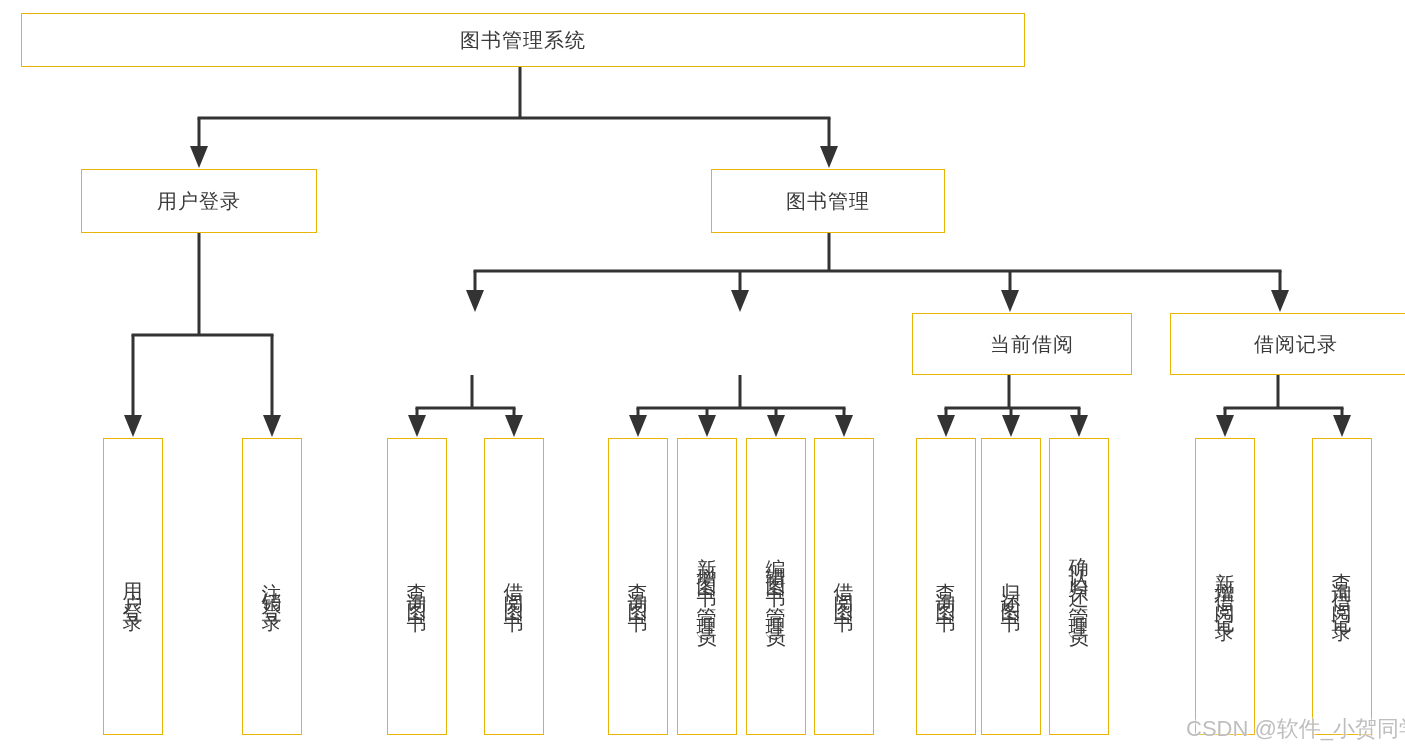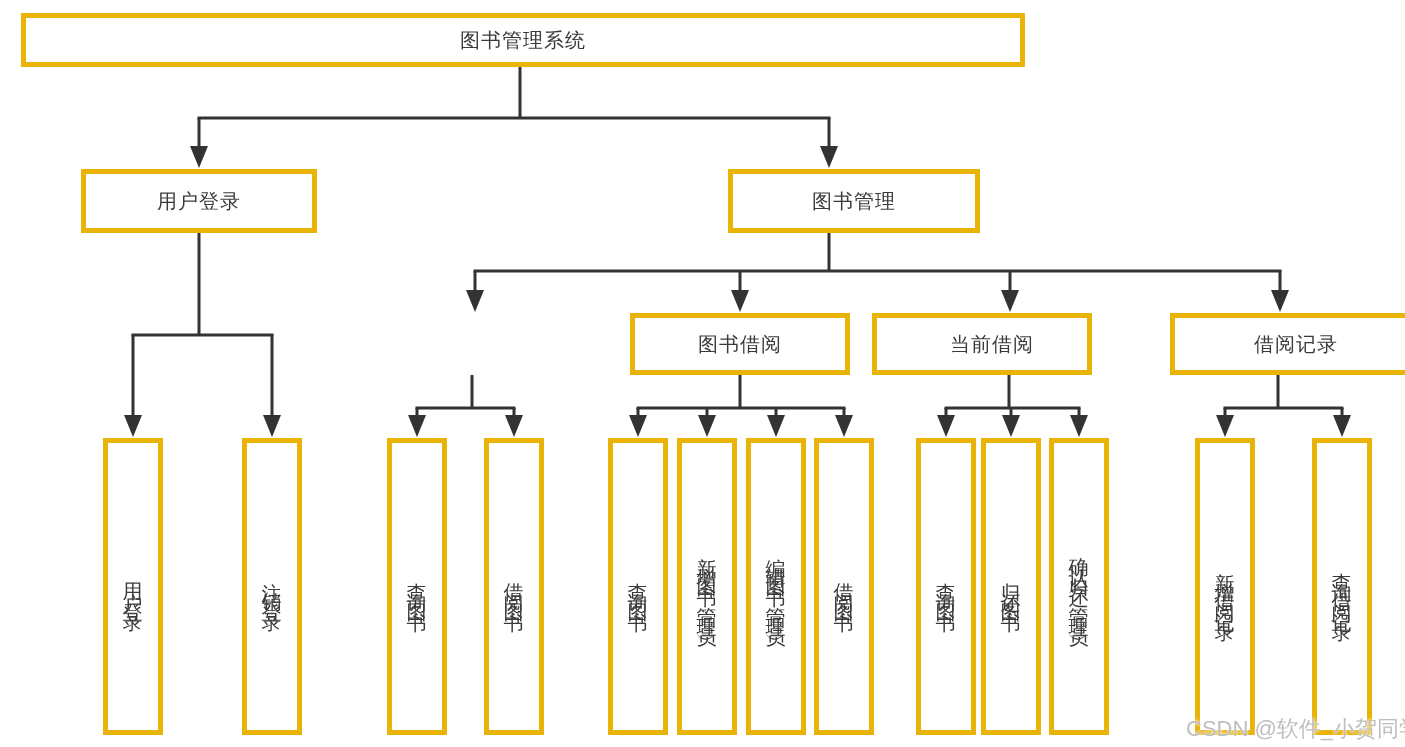--- a/index.html
+++ b/index.html
@@ -16,21 +16,21 @@
   }
   .wires {
     position: absolute;
     left: 0; top: 0;
     width: 1405px; height: 747px;
     pointer-events: none;
   }
   .box {
     position: absolute;
     box-sizing: border-box;
-    border: 5px solid #eab308;
+    border: 1px solid #eab308;
     background: #ffffff;
     display: flex;
     align-items: center;
     justify-content: center;
     color: #3a3a3a;
   }
   .hlabel {
     font-size: 20px;
     letter-spacing: 1px;
     white-space: nowrap;
@@ -140,28 +140,25 @@
     </g>
   </svg>
 
   <div class="box" style="left:21px; top:13px; width:1004px; height:54px;">
     <span class="hlabel">图书管理系统</span>
   </div>
 
   <div class="box" style="left:81px; top:169px; width:236px; height:64px;">
     <span class="hlabel">用户登录</span>
   </div>
-  <div class="box" style="left:728px; top:169px; width:252px; height:64px;">
+  <div class="box" style="left:711px; top:169px; width:234px; height:64px;">
     <span class="hlabel">图书管理</span>
   </div>
 
-  <div class="box" style="left:630px; top:313px; width:220px; height:62px;">
-    <span class="hlabel">图书借阅</span>
-  </div>
-  <div class="box" style="left:872px; top:313px; width:220px; height:62px;padding-left:20px;">
+  <div class="box" style="left:912px; top:313px; width:220px; height:62px;padding-left:20px;">
     <span class="hlabel">当前借阅</span>
   </div>
   <div class="box" style="left:1170px; top:313px; width:252px; height:62px;">
     <span class="hlabel">借阅记录</span>
   </div>
 
   <div class="box leaf" style="left:103px; top:438px; width:60px; height:297px;">
     <span class="vtext">用户登录</span>
   </div>
   <div class="box leaf" style="left:242px; top:438px; width:60px; height:297px;">

